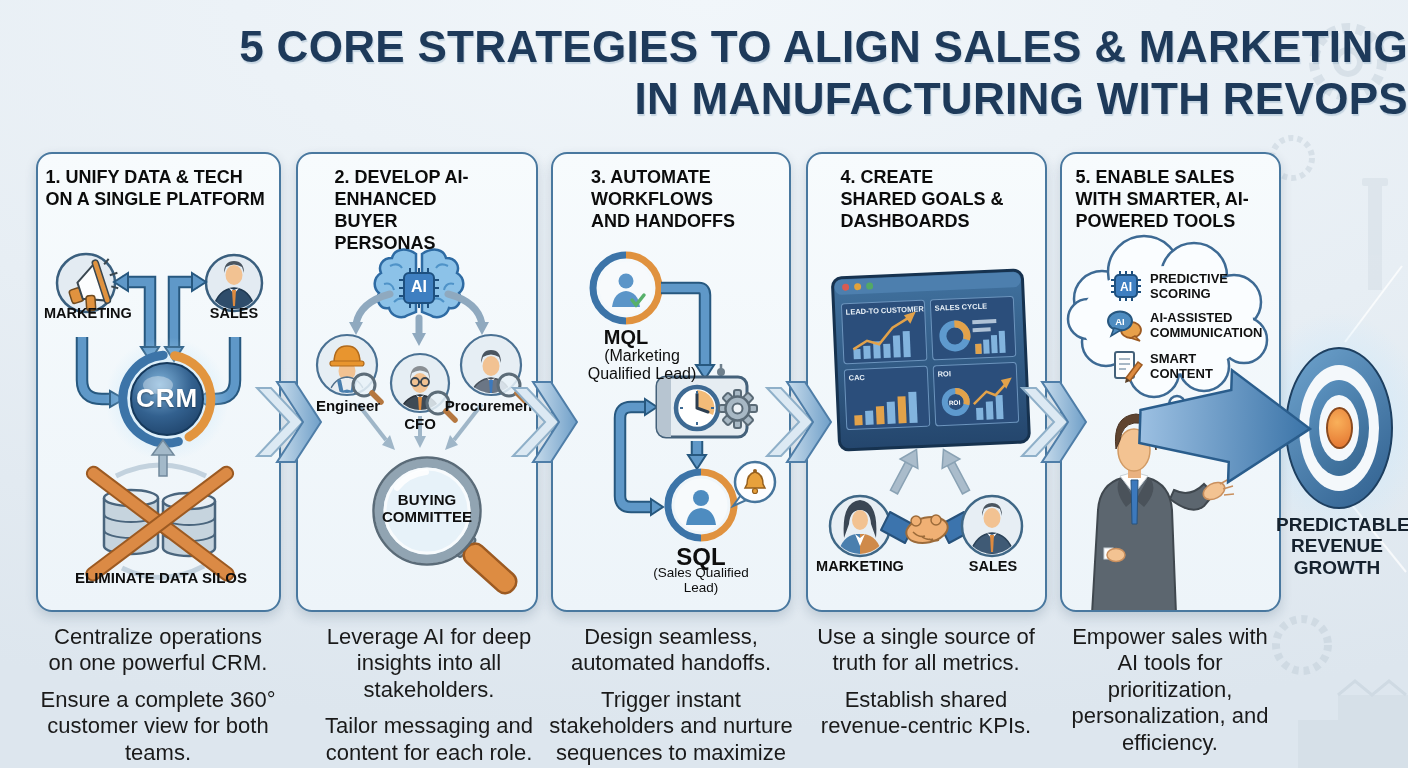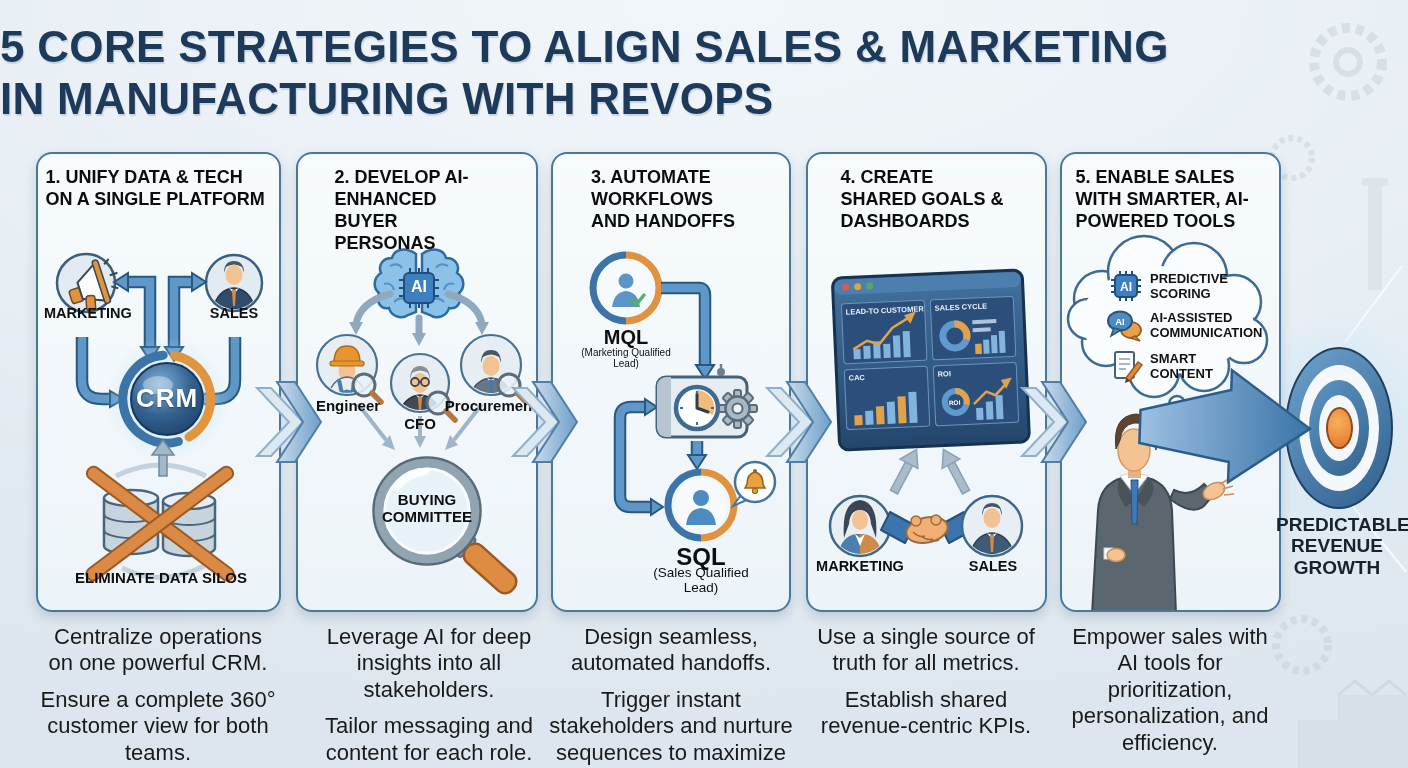--- a/index.html
+++ b/index.html
@@ -1,20 +1,20 @@
 <!DOCTYPE html>
 <html><head>
 <meta charset="utf-8">
 <style>
   html,body{margin:0;padding:0}
   #stage{position:relative;width:1408px;height:768px;overflow:hidden;
     font-family:"Liberation Sans",sans-serif;
     background:radial-gradient(120% 95% at 50% 0%, #f1f6fa 0%, #e7eef4 55%, #dde6ee 100%)}
   .abs{position:absolute}
-  .title-line{position:absolute;left:0;width:100%;text-align:left;font-weight:700;color:#1e3a5a;
+  .title-line{position:absolute;left:0;width:100%;text-align:right;font-weight:700;color:#1e3a5a;
     font-size:44px;letter-spacing:.3px;text-shadow:1px 2px 1px rgba(130,160,185,.35);white-space:nowrap}
   .card{position:absolute;top:152px;height:460px;background:linear-gradient(180deg,#f7fbfd,#edf4f9);
     border:2.5px solid #49789f;border-radius:16px;box-shadow:0 5px 12px rgba(30,60,90,.18);overflow:hidden;box-sizing:border-box}
   .ctitle{position:absolute;top:13px;left:0;right:0;margin:0 auto;text-align:left;font-weight:700;
     font-size:18px;line-height:1.22;color:#0c0c0c}
   .lbl{position:absolute;text-align:center;font-weight:700;color:#0e0e0e;line-height:1.12}
   .sub{font-weight:400}
   .desc{position:absolute;text-align:center;font-size:22px;line-height:1.2;color:#1a1a1a}
   .desc p{margin:0 0 10px}
   .chev{position:absolute;top:372px;z-index:5}
@@ -317,21 +317,21 @@
       <g>
         <polygon points="188,341 180,352 196,345" fill="#fdfeff" stroke="#46759c" stroke-width="2"></polygon>
         <circle cx="202" cy="328" r="20" fill="#fdfeff" stroke="#46759c" stroke-width="2.5"></circle>
         <circle cx="202" cy="317" r="2" fill="#96601e"></circle>
         <path d="M202,318 q-8,2 -8,12 l-2,4 h20 l-2,-4 q0,-10 -8,-12 z" fill="#e8a13c" stroke="#96601e" stroke-width="1.5"></path>
         <circle cx="202" cy="337" r="2.5" fill="#e8a13c" stroke="#96601e" stroke-width="1.2"></circle>
       </g>
     </svg>
     <div class="ctitle" style="width:160px">3. AUTOMATE WORKFLOWS AND HANDOFFS</div>
     <div class="lbl" style="left:33px;top:172px;width:80px;font-size:20px">MQL</div>
-    <div class="lbl sub" style="left:18px;top:193px;width:110px;font-size:10px">(Marketing Qualified Lead)</div>
+    <div class="lbl sub" style="left:34px;top:193px;width:110px;font-size:16px">(Marketing Qualified Lead)</div>
     <div class="lbl" style="left:108px;top:390px;width:80px;font-size:24px">SQL</div>
     <div class="lbl sub" style="left:96px;top:411px;width:104px;font-size:13.5px">(Sales Qualified Lead)</div>
   </div>
 
   <div class="card" style="left:806px;width:241px;z-index:2">
     <svg class="abs" style="left:0;top:0" width="241" height="460" viewBox="0 0 241 460">
       <defs>
         <linearGradient id="dashGrad" x1="0" y1="0" x2="0" y2="1">
           <stop offset="0%" stop-color="#41729f"></stop>
             <stop offset="100%" stop-color="#24466d"></stop>

